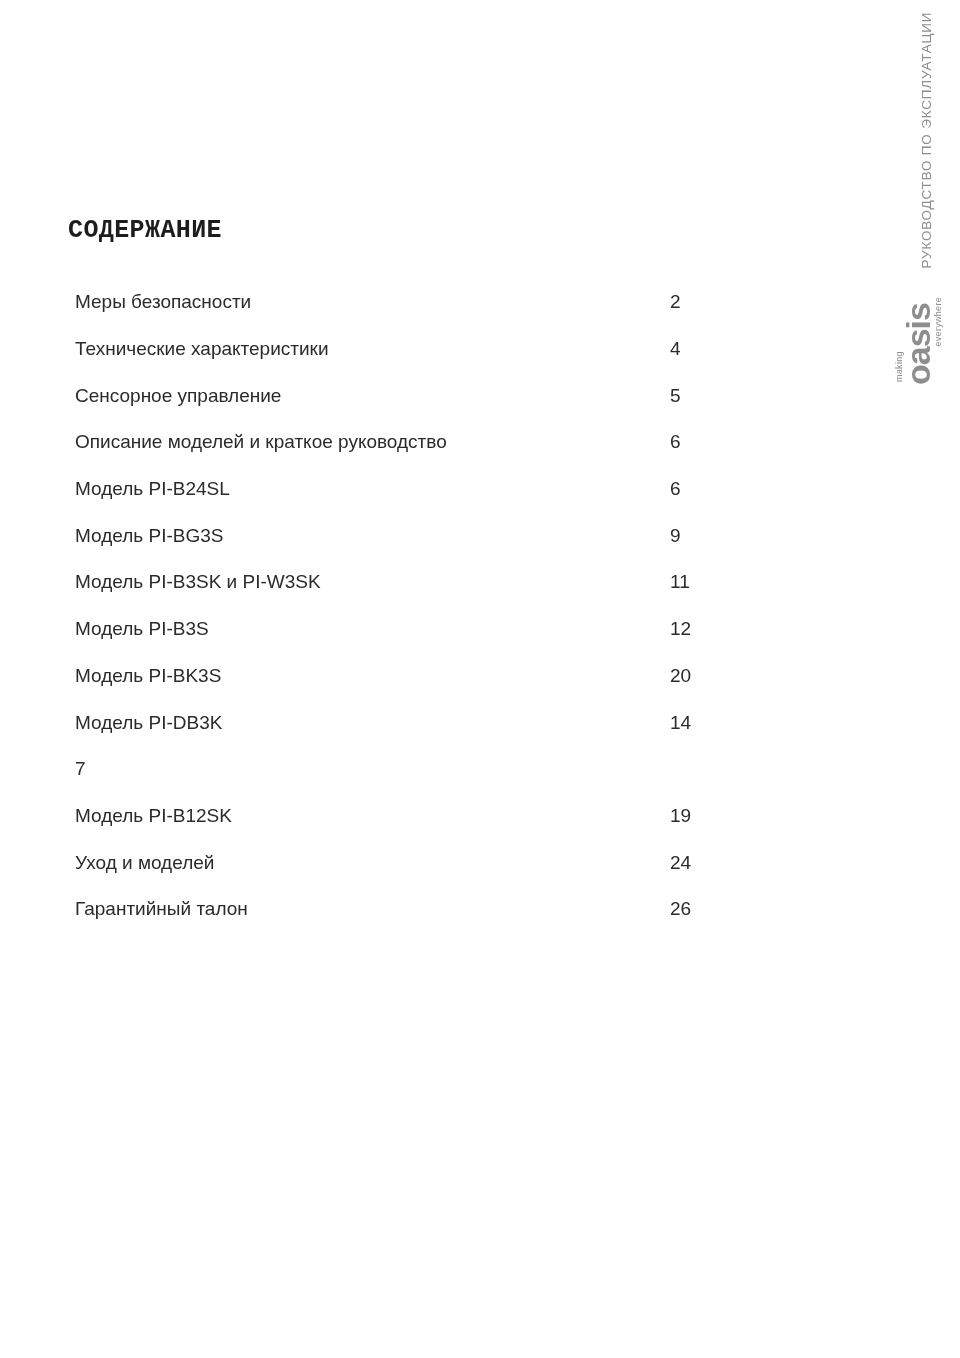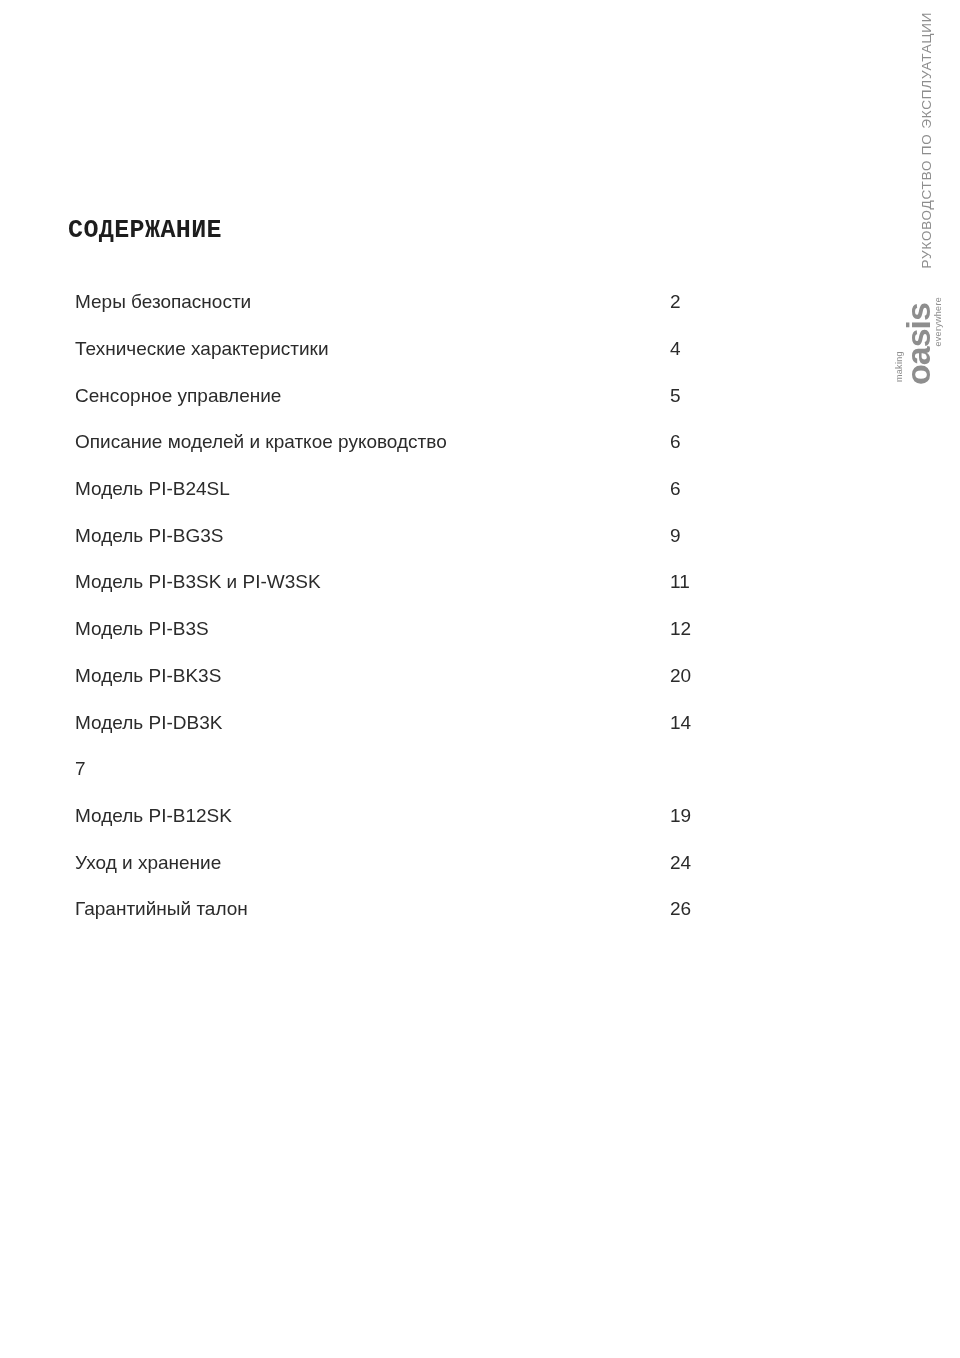--- a/index.html
+++ b/index.html
@@ -152,21 +152,21 @@
     <span class="toc-item-page">7</span>
   </div>
 
   <div class="toc-row">
     <span class="toc-item-label">Модель PI-B12SK</span>
     <span class="toc-item-page">19</span>
   </div>
 
 
   <div class="toc-row">
-    <span class="toc-item-label">Уход и хранение</span>
+    <span class="toc-item-label">Уход и моделей</span>
     <span class="toc-item-page">24</span>
   </div>
 
   <div class="toc-row">
     <span class="toc-item-label">Гарантийный талон</span>
     <span class="toc-item-page">26</span>
   </div>
 </div>
 
   <div class="sidebar-vertical-title">РУКОВОДСТВО ПО ЭКСПЛУАТАЦИИ</div>

